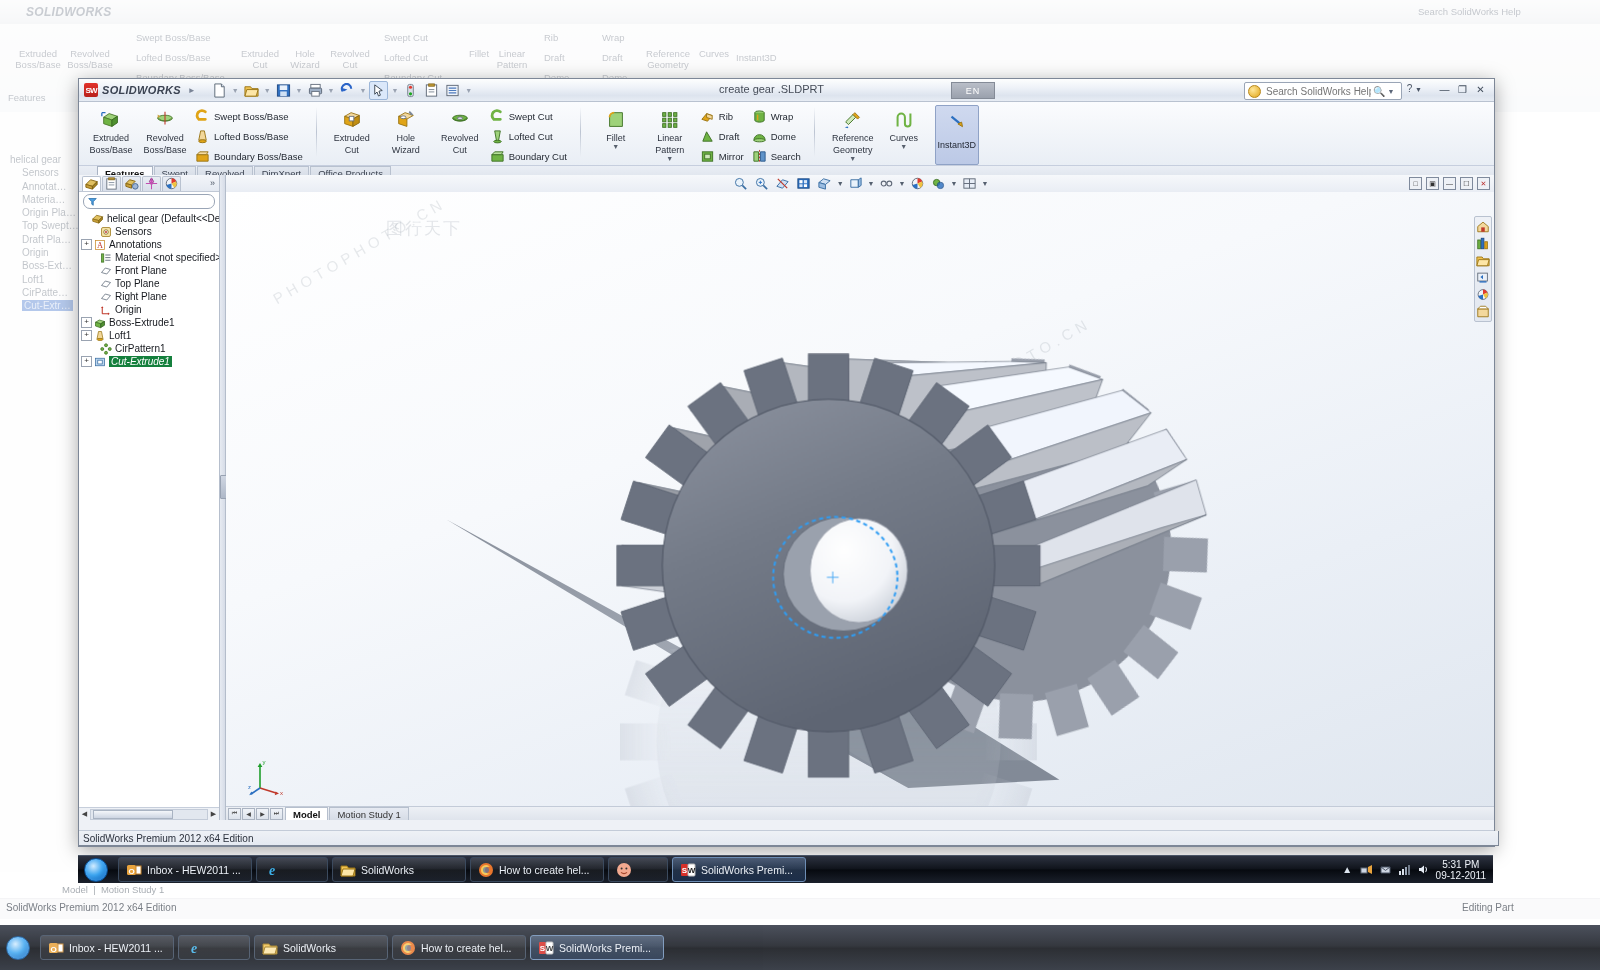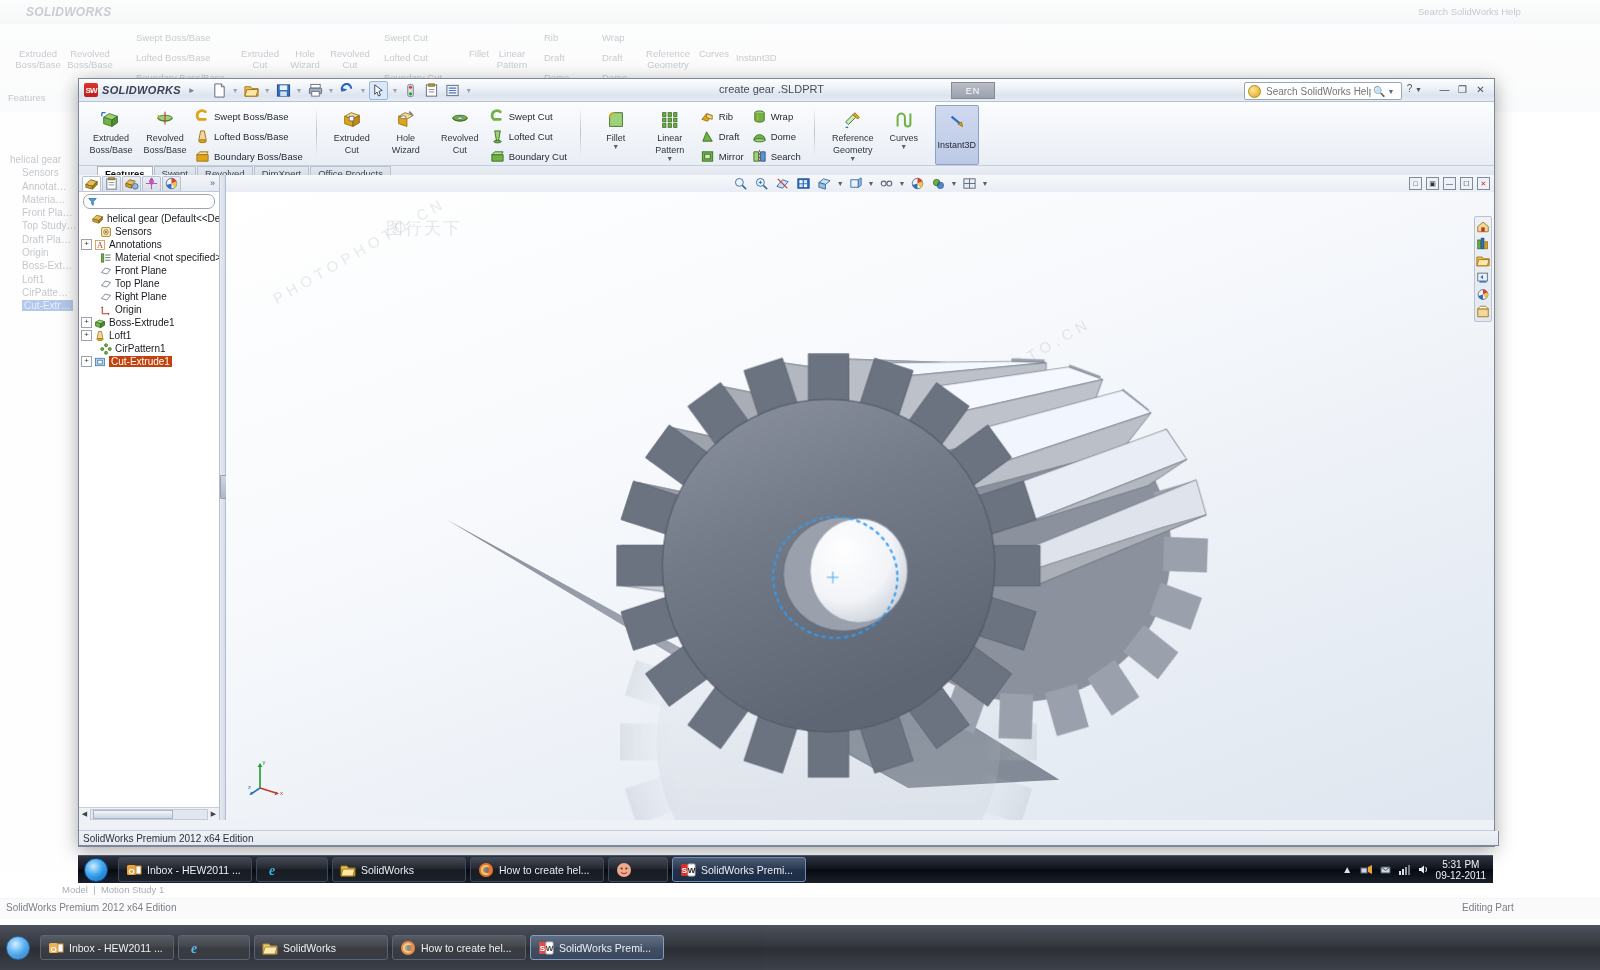--- a/index.html
+++ b/index.html
@@ -97,21 +97,21 @@
   .fm-filter{height:13px;margin:2px 4px 3px;border:1px solid #9aa5b6;border-radius:7px;
     background:#fff;display:flex;align-items:center;padding-left:4px;}
   .funnel{width:9px;height:9px;}
   .tree{flex:1;overflow:hidden;font-size:10px;color:#16191f;padding-left:2px;}
   .tnode{display:flex;align-items:center;height:13px;white-space:nowrap;position:relative;}
   .tnode .exp{width:9px;height:9px;border:1px solid #9aa3b1;background:#fff;font-size:8px;
     line-height:7px;text-align:center;color:#333;margin-right:2px;flex:none;}
   .tnode .spacer{width:11px;flex:none;}
   .tnode .ti{width:12px;height:12px;margin-right:3px;flex:none;}
   .tnode .tl{font-size:10px;}
-  .tnode.sel .tl{background:#c2410c;color:#fff;padding:0 2px;}
+  .tnode.sel .tl{background:#15803d;color:#fff;padding:0 2px;font-style:italic;}
   .root-row .tl{font-weight:normal;}
   .fm-hscroll{height:12px;background:#eef1f6;border-top:1px solid #c6cedb;display:flex;align-items:center;}
   .hs-arrow{width:11px;height:10px;font-size:7px;display:flex;align-items:center;justify-content:center;color:#444;}
   .hs-track{flex:1;height:9px;background:#e2e7ef;border:1px solid #c3cbd8;position:relative;}
   .hs-thumb{position:absolute;left:2px;top:0;width:78px;height:7px;
     background:linear-gradient(180deg,#f4f6fa,#cdd5e2);border:1px solid #a9b3c2;}
   .fm-splitter{width:5px;background:linear-gradient(90deg,#e7ebf2,#d6dce7);
     border-right:1px solid #b4bdcb;position:relative;}
   .fm-splitter .grip{position:absolute;top:300px;left:0px;width:5px;height:22px;
     background:linear-gradient(180deg,#cfd6e2,#aeb8c8);border:1px solid #98a2b2;border-radius:1px;}
@@ -213,22 +213,22 @@
     <span style="position:absolute;left:730px;top:26px;">Instant3D</span>
   </div>
 
   <div style="position:absolute;left:8px;top:92px;font-size:9.5px;color:rgba(90,100,115,.34);">Features</div>
 
   <div style="position:absolute;left:10px;top:153px;font-size:10px;color:rgba(90,100,115,.36);line-height:13.3px;">
     <div>helical gear</div>
       <div style="padding-left:12px;">Sensors</div>
     <div style="padding-left:12px;">Annotat…</div>
       <div style="padding-left:12px;">Materia…</div>
-    <div style="padding-left:12px;">Front Pla…</div>
-      <div style="padding-left:12px;">Top Study…</div>
+    <div style="padding-left:12px;">Origin Pla…</div>
+      <div style="padding-left:12px;">Top Swept…</div>
     <div style="padding-left:12px;">Draft Pla…</div>
       <div style="padding-left:12px;">Origin</div>
     <div style="padding-left:12px;">Boss-Ext…</div>
       <div style="padding-left:12px;">Loft1</div>
     <div style="padding-left:12px;">CirPatte…</div>
     <div style="padding-left:12px;"><span style="background:rgba(42,100,200,.35);color:rgba(255,255,255,.7);padding:0 2px;">Cut-Extr…</span></div>
   </div>
 
   <div style="position:absolute;left:1418px;top:6px;font-size:9.5px;color:rgba(90,100,115,.33);">Search SolidWorks Help</div>
 
@@ -1041,20 +1041,28 @@
             <path d="M12 5l2.4 4h-4.8z" fill="#1f9e2b"></path>
           <path d="M12 30l16 5" stroke="#c0392b" stroke-width="1.6"></path>
             <path d="M31 35.6l-4.2 1.6.8-3.6z" fill="#c0392b"></path>
           <path d="M12 30L3 36" stroke="#2b6fc0" stroke-width="1.6"></path>
             <path d="M1.2 37.2l2.2-3.6 1.6 2.4z" fill="#2b6fc0"></path>
           <text x="14.6" y="6" font-size="6" fill="#1f9e2b" font-family="Liberation Sans, sans-serif">y</text>
           <text x="32" y="37" font-size="6" fill="#c0392b" font-family="Liberation Sans, sans-serif">x</text>
           <text x="0" y="31" font-size="6" fill="#2b6fc0" font-family="Liberation Sans, sans-serif">z</text>
         </svg>
 
+        <div class="tabs-bottom">
+          <span class="nav-b">⏮</span>
+          <span class="nav-b">◀</span>
+          <span class="nav-b">▶</span>
+          <span class="nav-b">⏭</span>
+          <span class="btab active">Model</span>
+          <span class="btab">Motion Study 1</span>
+        </div>
       </div>
     </div>
 
   </div>
 
   <div class="sw-status">
     <span class="left"></span>
     <span class="cell">Editing Part</span>
     <span class="cell">IPS</span>
     <span style="font-size:7px;margin-left:6px;color:#4b5562;">▲</span>

